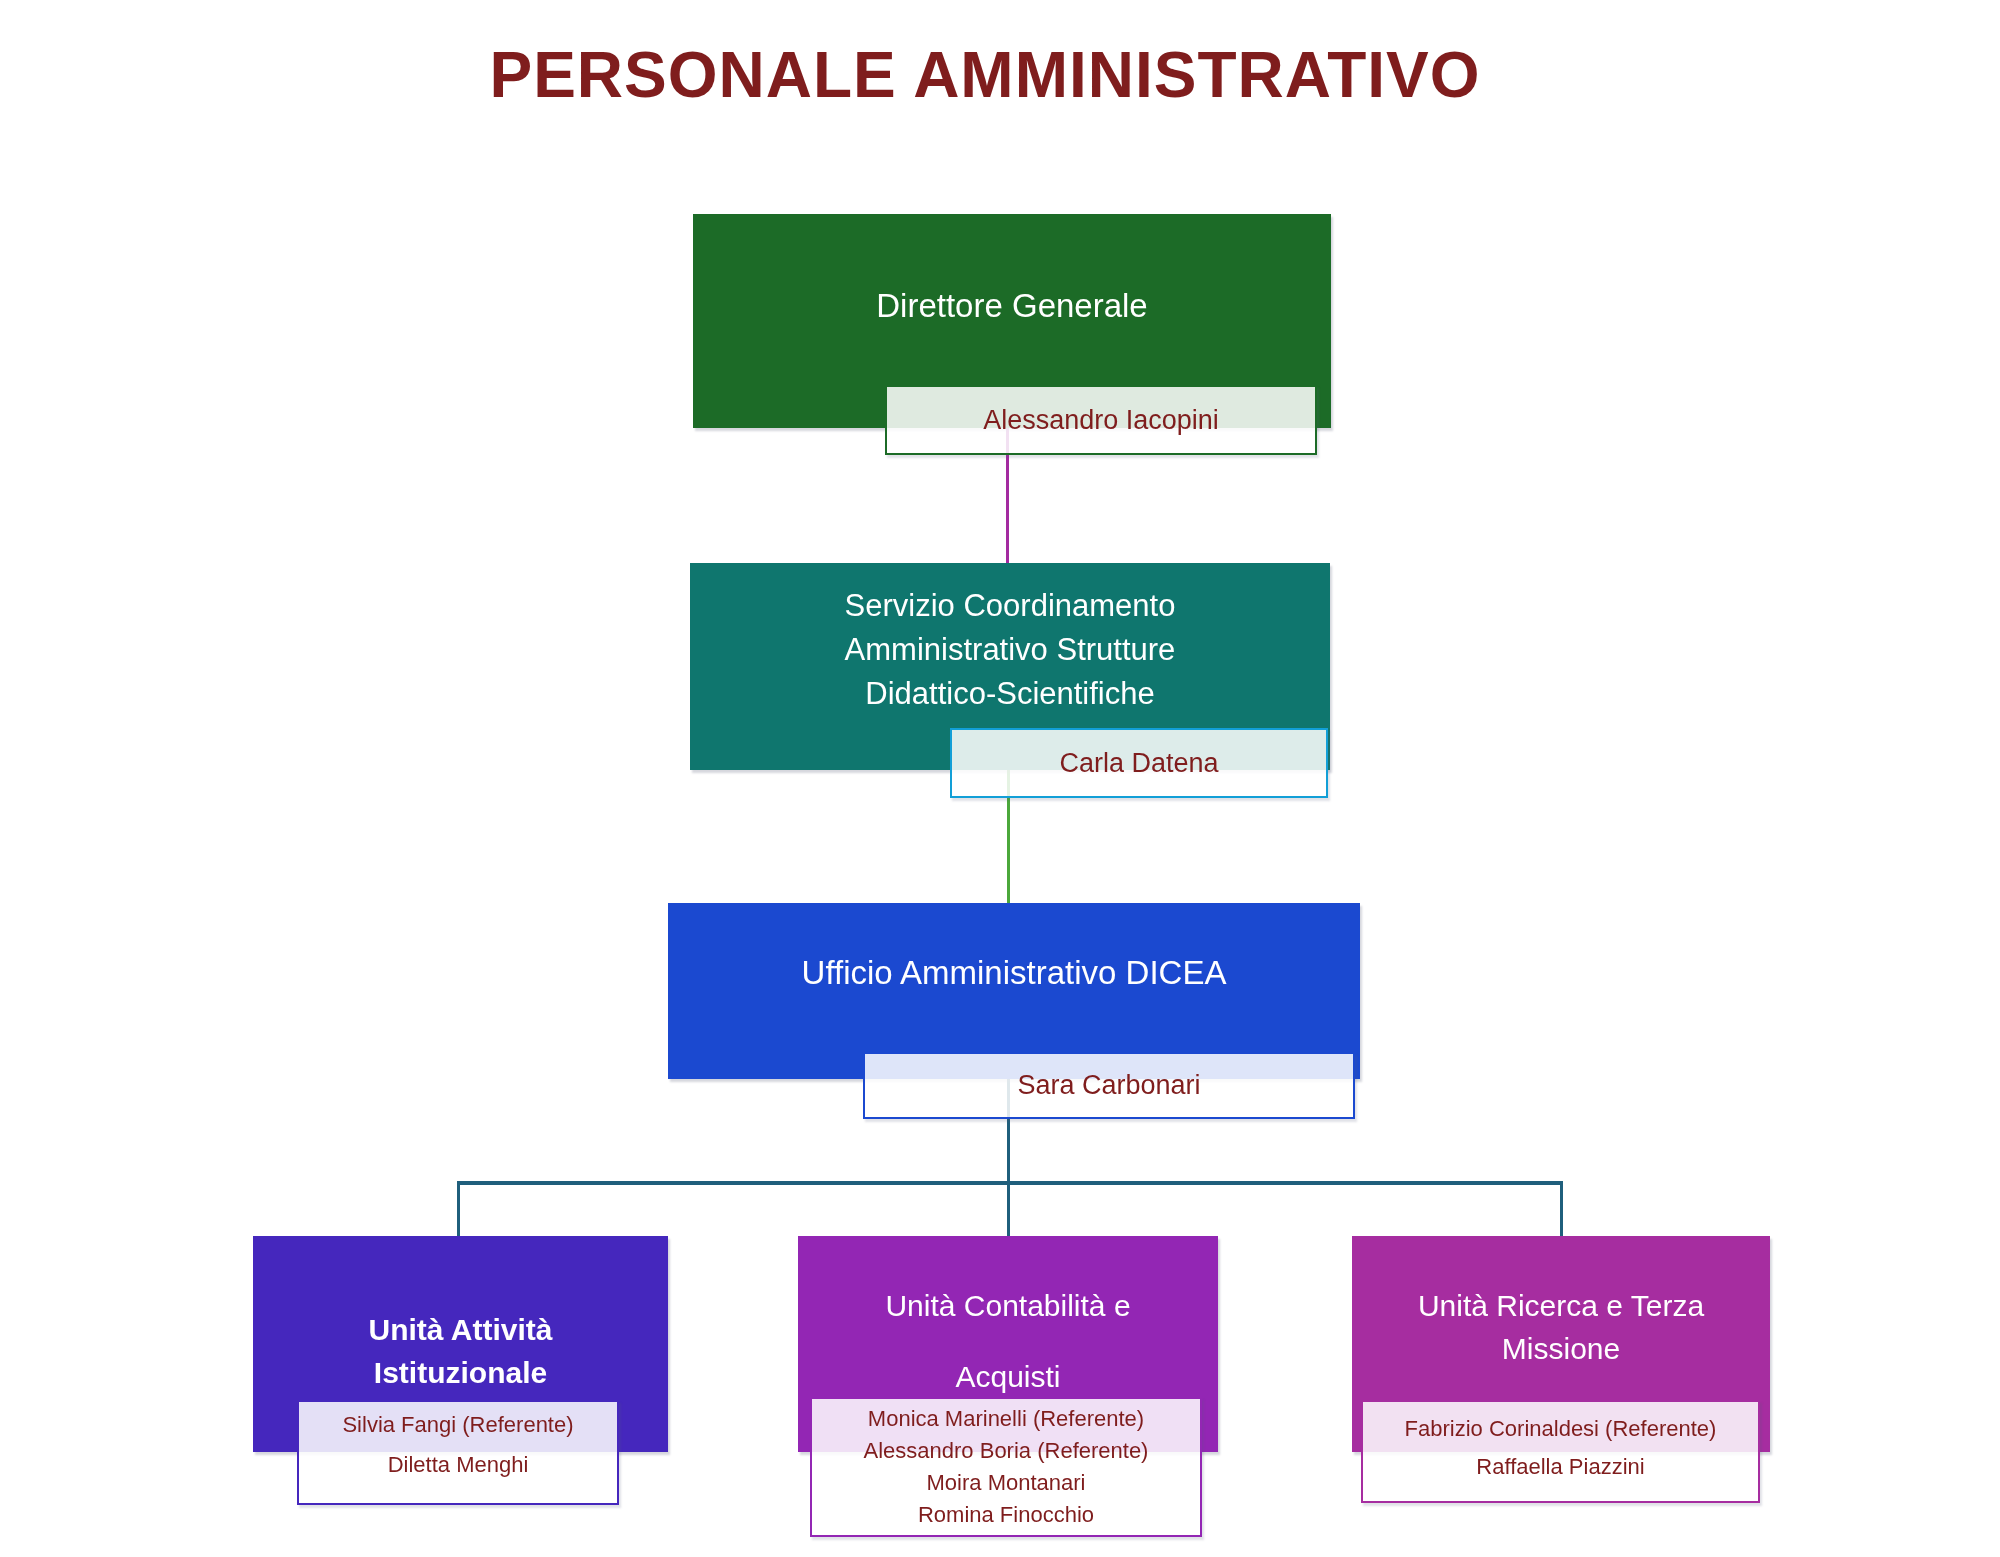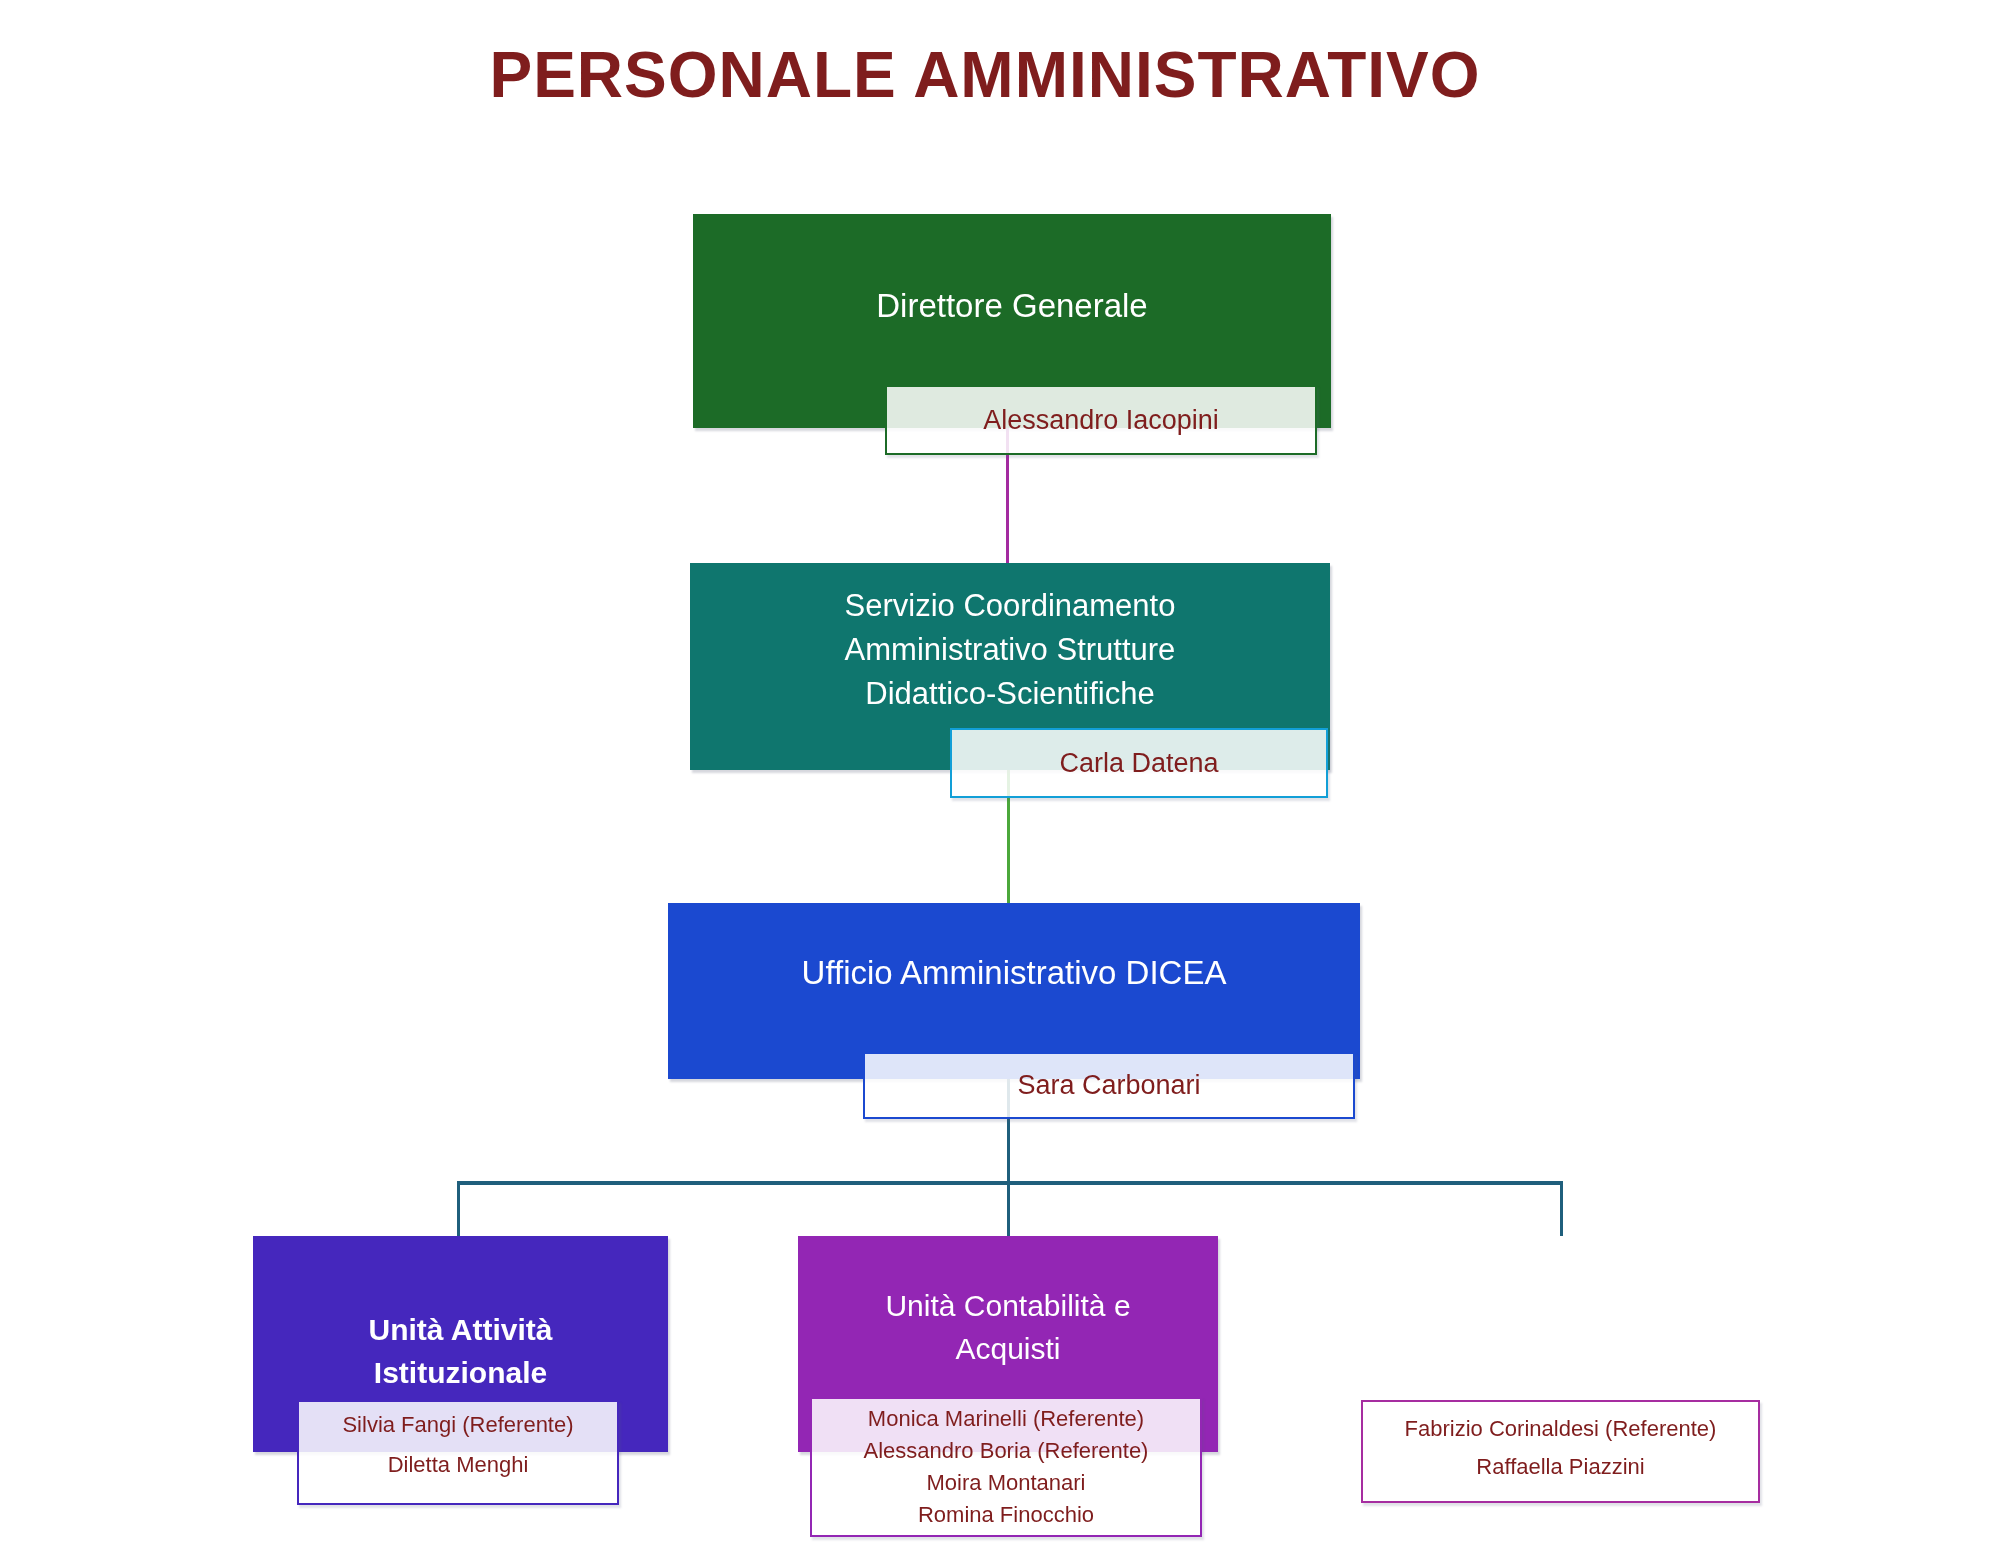--- a/index.html
+++ b/index.html
@@ -16,21 +16,21 @@
     position:absolute;display:flex;flex-direction:column;align-items:center;justify-content:center;
     color:#ffffff;text-align:left;z-index:2;
     box-shadow:2px 3px 2px rgba(90,95,120,0.25);
   }
   .box .bt{display:block;}
 
   .box-direttore{left:693px;top:214px;width:638px;height:214px;background:#1C6B27;font-size:33px;padding-bottom:30px;box-sizing:border-box;}
   .box-servizio{left:690px;top:563px;width:640px;height:207px;background:#0f766e;font-size:31px;line-height:44px;padding-bottom:34px;box-sizing:border-box;}
   .box-ufficio{left:668px;top:903px;width:692px;height:176px;background:#1B49D0;font-size:33px;padding-bottom:36px;box-sizing:border-box;}
   .box-attivita{left:253px;top:1236px;width:415px;height:216px;background:#4527BD;font-size:30px;line-height:43px;justify-content:flex-start;padding-top:72px;box-sizing:border-box;font-weight:bold;}
-  .box-contabilita{left:798px;top:1236px;width:420px;height:216px;background:#9326B4;font-size:30px;line-height:43px;justify-content:flex-start;padding-top:48px;box-sizing:border-box;}
+  .box-contabilita{left:798px;top:1236px;width:420px;height:216px;background:#9326B4;font-size:30px;line-height:43px;justify-content:flex-start;padding-top:48px;box-sizing:border-box;gap:28px;}
   .box-ricerca{left:1352px;top:1236px;width:418px;height:216px;background:#A62DA0;font-size:30px;line-height:43px;justify-content:flex-start;padding-top:48px;box-sizing:border-box;}
 
   
   .tag{
     position:absolute;display:flex;flex-direction:column;align-items:center;justify-content:center;
     background:rgba(255,255,255,0.86);color:#7f1d1d;text-align:center;z-index:3;box-sizing:border-box;
     box-shadow:2px 3px 2px rgba(90,95,120,0.18);
   }
   .tag-direttore{left:885px;top:385px;width:432px;height:70px;border:2px solid #1C6B27;font-size:27px;}
   .tag-servizio{left:950px;top:728px;width:378px;height:70px;border:2px solid #129FD7;font-size:27px;}
@@ -105,18 +105,22 @@
     <span class="bt">Unità Contabilità e</span>
     <span class="bt">Acquisti</span>
   </div>
   <div class="tag tag-contabilita">
     <div>Monica Marinelli (Referente)</div>
     <div>Alessandro Boria (Referente)</div>
     <div>Moira Montanari</div>
     <div>Romina Finocchio</div>
   </div>
 
+  <div class="box box-ricerca">
+    <span class="bt">Unità Ricerca e Terza</span>
+    <span class="bt">Missione</span>
+  </div>
   <div class="tag tag-ricerca">
     <div>Fabrizio Corinaldesi (Referente)</div>
     <div>Raffaella Piazzini</div>
   </div>
 
 </div>
 
 </body></html>

